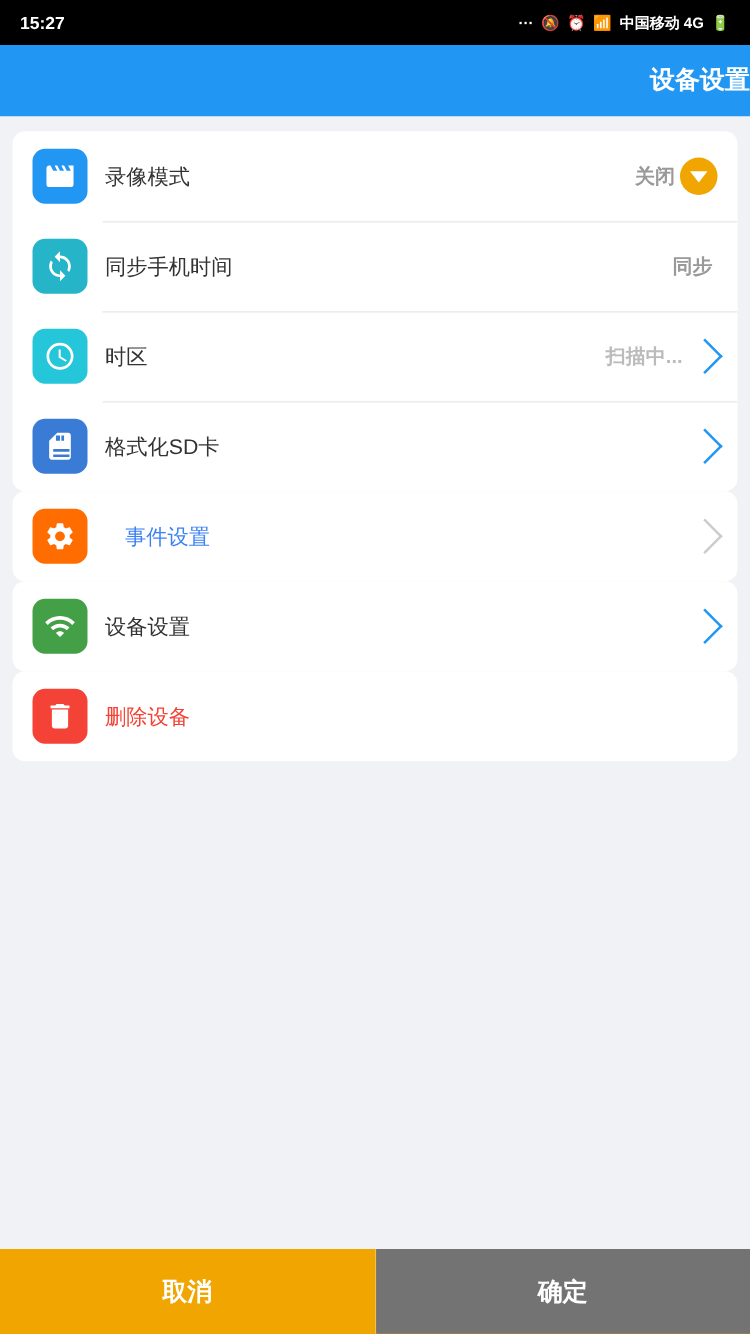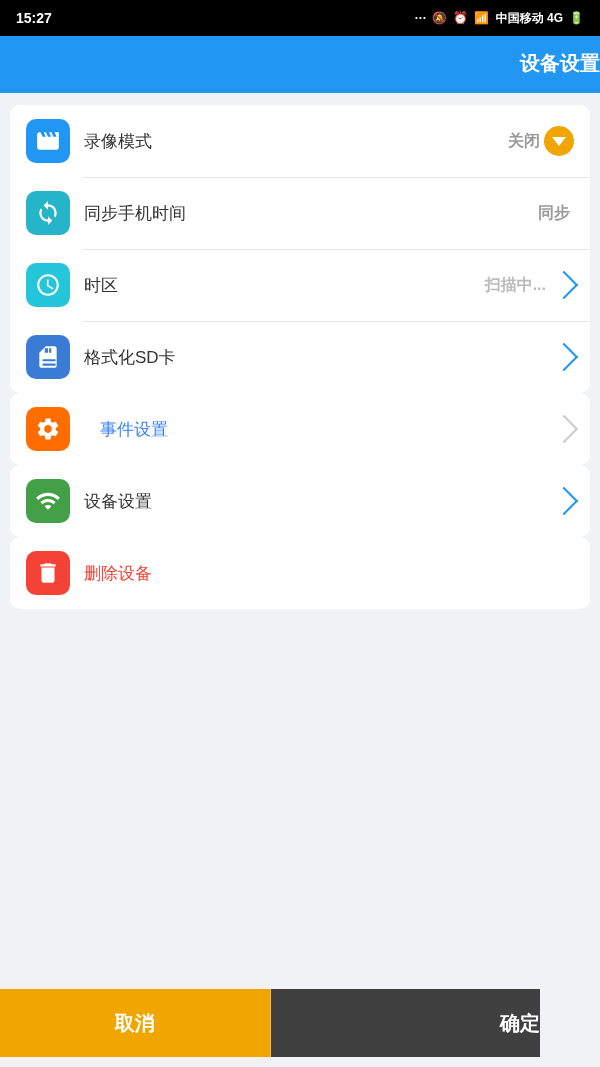--- a/index.html
+++ b/index.html
@@ -143,44 +143,43 @@
     }
 
     .delete-label {
       font-size: 17px;
       color: #f44336;
     }
 
     
     .bottom-bar {
       position: fixed;
-      bottom: 10px;
-      width: 540px;
+      bottom: 0;
+      width: 600px;
       display: flex;
       height: 68px;
     }
     .btn-cancel {
       flex: 1;
       background: #f0a500;
       color: white;
       font-size: 20px;
       font-weight: 600;
       border: none;
       cursor: pointer;
       border-right: 1px solid rgba(255,255,255,0.3);
     }
     .btn-confirm {
       flex: 1;
-      background: #404040;
+      background: #737373;
       color: white;
       font-size: 20px;
       font-weight: 600;
       border: none;
       cursor: pointer;
-      text-align: right;
     }
 
     
     .bg-blue-video { background: #2196f3; }
     .bg-teal-clock { background: #26c6da; }
     .bg-teal-sync { background: #26b5c8; }
     .bg-blue-sd { background: #3a7bd5; }
     .bg-orange-event { background: #ff6d00; }
     .bg-green-device { background: #43a047; }
     .bg-green-reconnect { background: #4caf50; }

